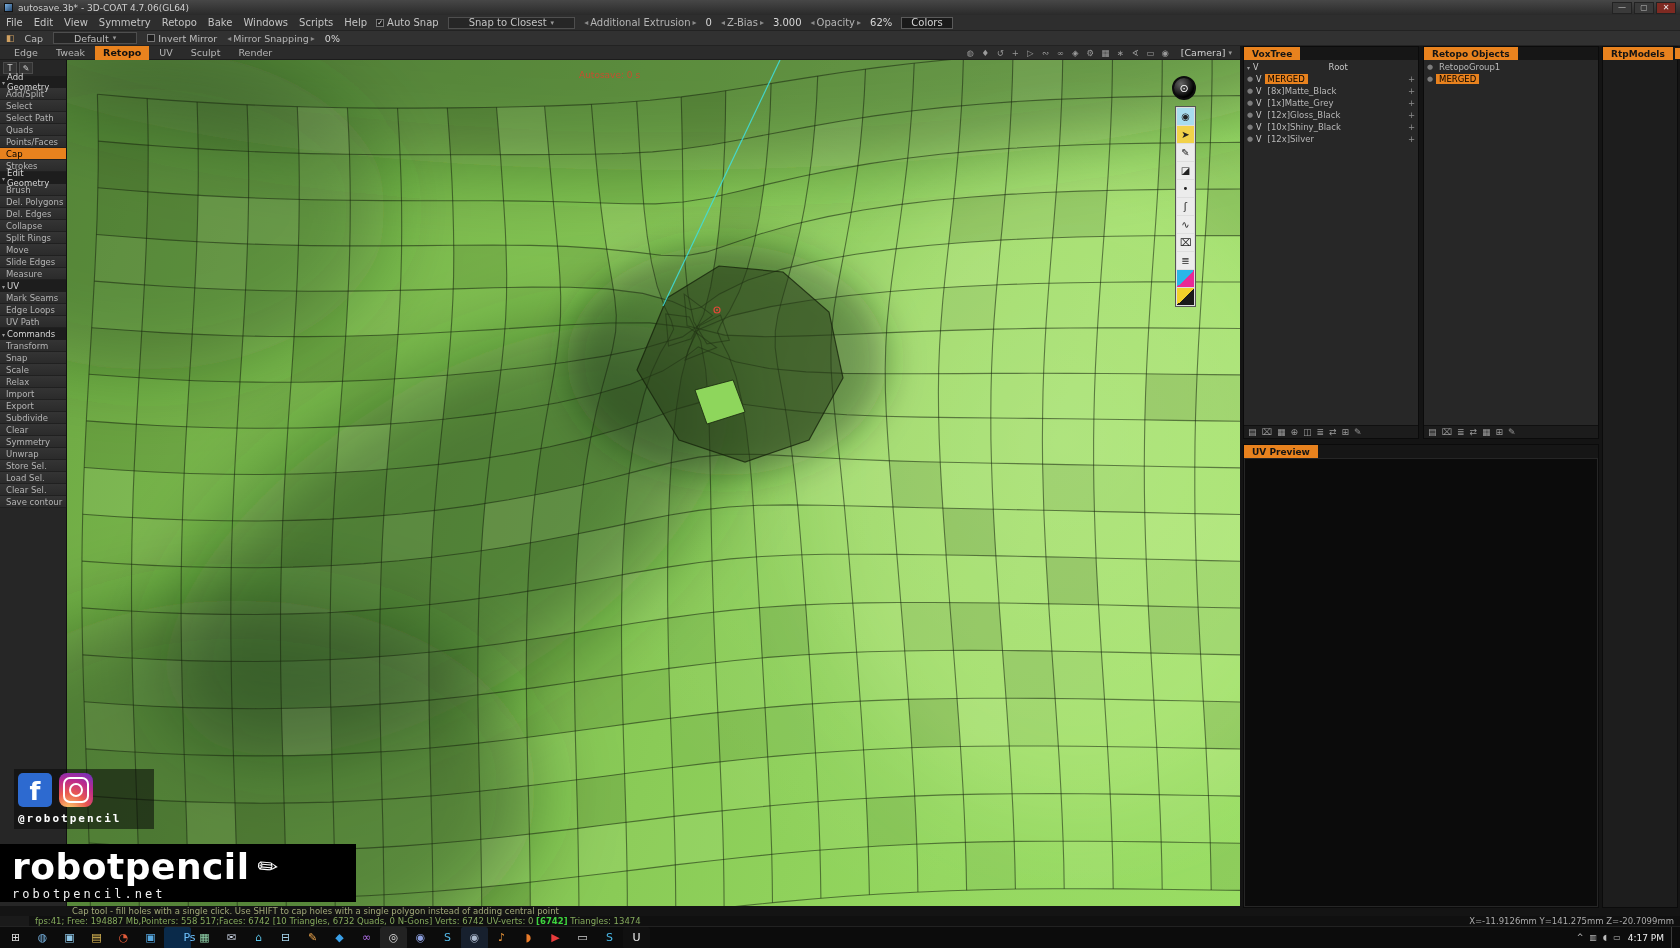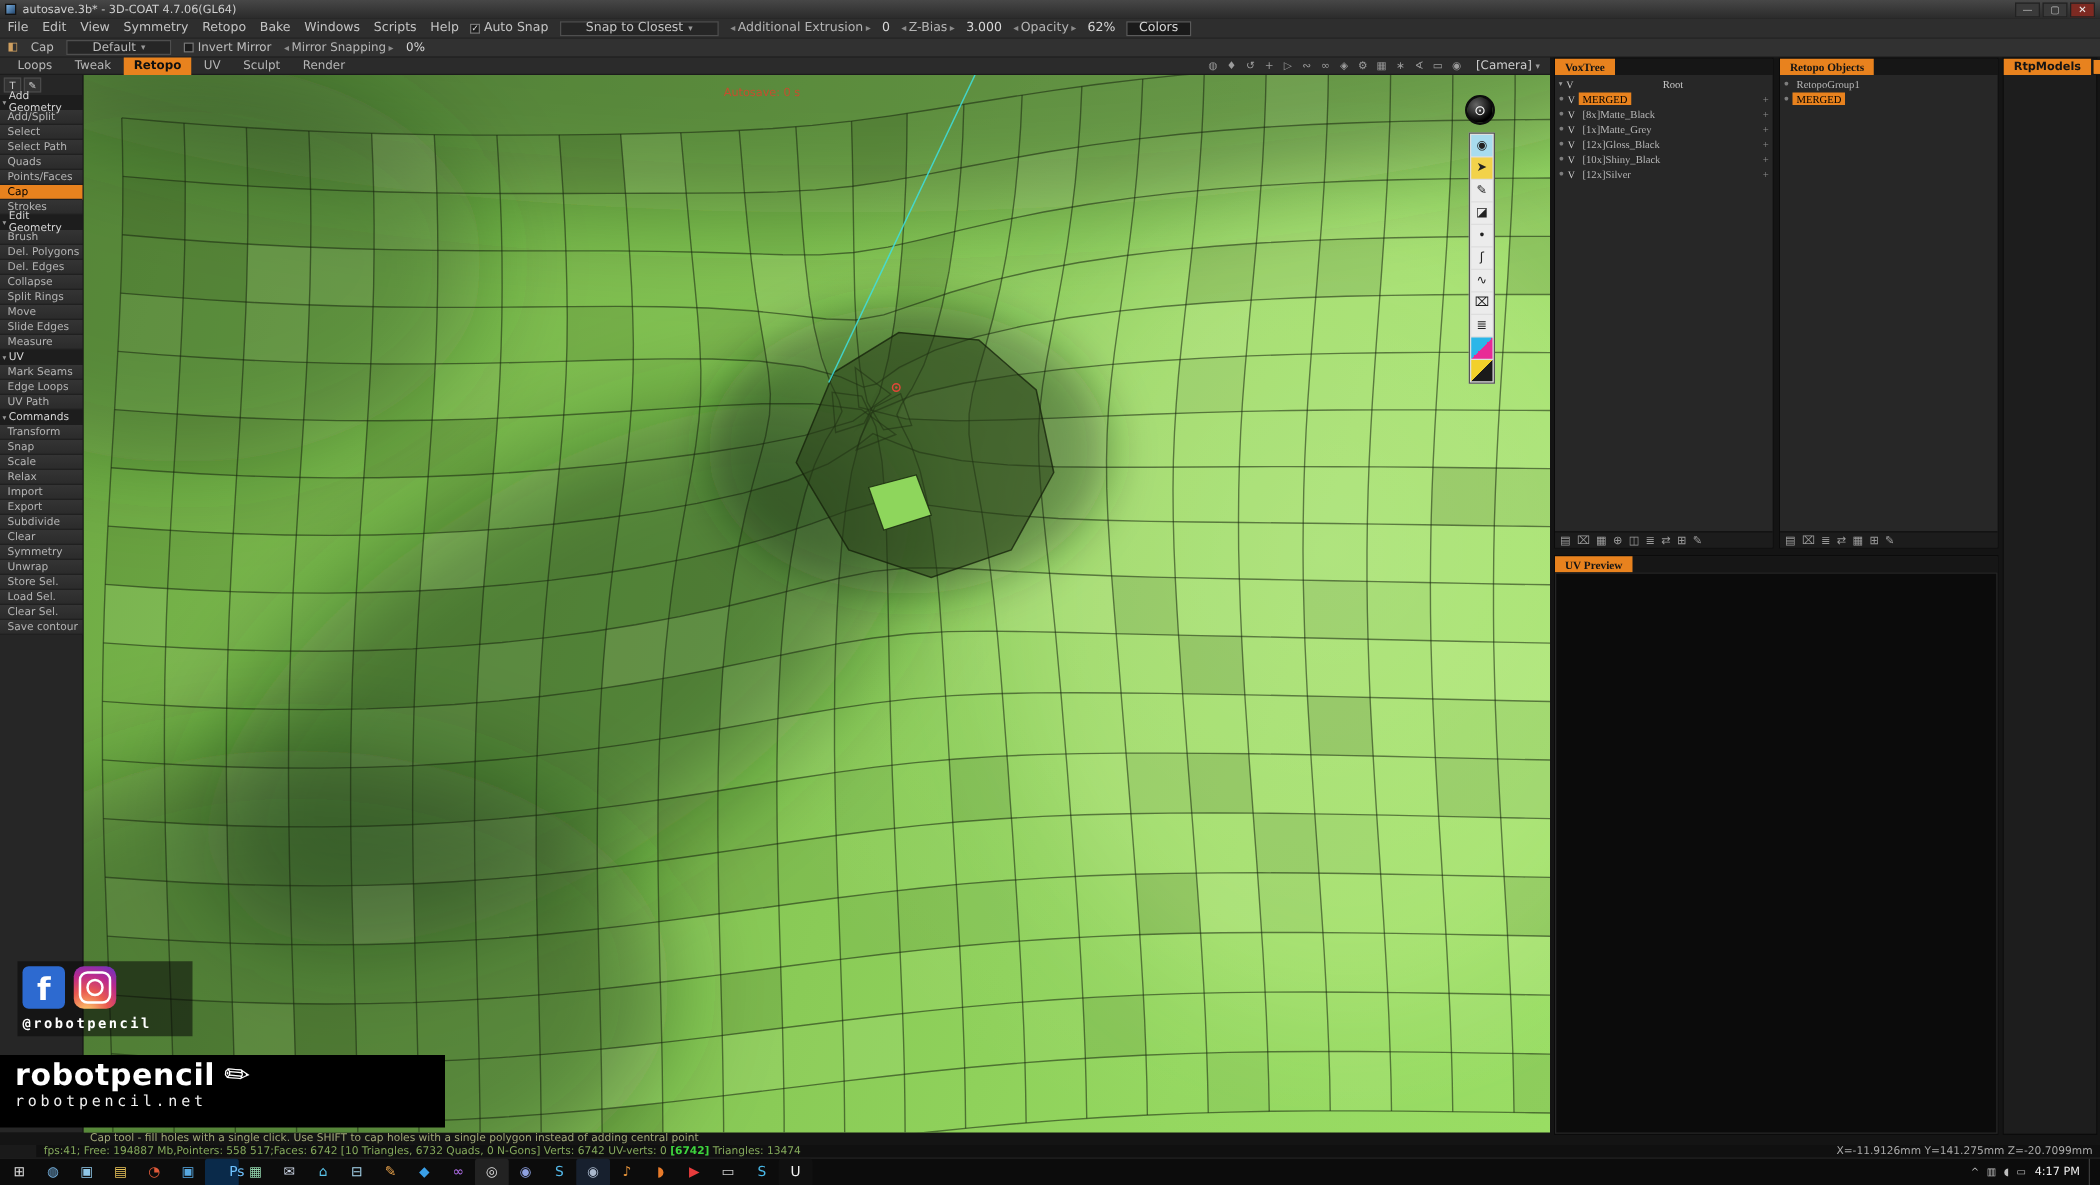--- a/index.html
+++ b/index.html
@@ -69,31 +69,31 @@
   
   .overlay-social{position:absolute;left:14px;top:723px;width:140px;padding:4px;background:rgba(8,8,8,0.55);}
   .social-row{display:flex;gap:7px;}
   .fb{width:34px;height:34px;border-radius:5px;background:#2d6ad0;color:#fff;font-weight:bold;font-size:25px;display:flex;align-items:flex-end;justify-content:center;line-height:30px;}
   .ig{width:34px;height:34px;border-radius:8px;background:radial-gradient(circle at 30% 110%,#fdc468 5%,#e95950 40%,#bc2a8d 68%,#7232bd 95%);position:relative;}
   .ig::before{content:"";position:absolute;inset:4px;border:2px solid #fff;border-radius:7px;}
   .ig::after{content:"";position:absolute;left:50%;top:50%;width:10px;height:10px;margin:-7px 0 0 -7px;border:2px solid #fff;border-radius:50%;}
   .handle{margin-top:5px;color:#fff;font-weight:bold;font-size:11px;letter-spacing:2px;font-family:"DejaVu Sans Mono",monospace;}
   .overlay-banner{position:absolute;left:0;top:798px;width:356px;height:58px;background:#000;color:#fff;padding:2px 12px;}
   .logo-line{display:flex;align-items:center;gap:8px;}
-  .logo-text{font-size:24px;font-weight:bold;letter-spacing:0.5px;}
+  .logo-text{font-size:36px;font-weight:bold;letter-spacing:0.5px;}
   .pencil{font-size:24px;transform:rotate(-40deg);display:inline-block;}
   .site-text{font-size:12px;letter-spacing:3px;color:#f0f0f0;font-family:"DejaVu Sans Mono",monospace;}
 
   .hintbar{height:10px;background:#141414;color:#a0a878;font-size:8.5px;display:flex;align-items:center;padding-left:72px;white-space:nowrap;overflow:hidden;}
 
   
   .right-col{width:440px;background:#141414;display:flex;padding:0 2px 8px 3px;}
   .panels-left{width:356px;display:flex;flex-direction:column;}
   .top-panels{height:393px;display:flex;gap:4px;}
-  .panel{flex:1;display:flex;flex-direction:column;background:#242424;border:1px solid #0b0b0b;font-family:Liberation Serif, serif;}
+  .panel{flex:1;display:flex;flex-direction:column;background:#242424;border:1px solid #0b0b0b;}
   .panel-header{height:13px;background:#161616;display:flex;align-items:flex-end;}
   .panel-tab{background:#e8821e;color:#141414;font-size:9px;font-weight:bold;padding:0 8px;height:13px;display:flex;align-items:center;white-space:nowrap;}
   .panel-body{flex:1;background:#272727;overflow:hidden;padding-top:1px;}
   .tree-row{height:12px;display:flex;align-items:center;gap:3px;padding:0 3px;font-size:8.5px;color:#b8b8b8;}
   .tree-row .t-dot{color:#7d7d7d;font-size:7px;}
   .tree-row .t-v{color:#cfcfcf;font-size:8px;}
   .t-lbl{padding:0 3px;}
   .t-lbl.sel{background:#e8821e;color:#000;}
   .t-plus{margin-left:auto;color:#8d8d8d;}
   .tree-row.root .t-root{flex:1;text-align:center;color:#c8c8c8;}
@@ -199,21 +199,21 @@
       <span class="arr">▸</span>
     </span>
     <span class="val">0%</span>
   </div>
 
   <div class="main">
     <div class="left-col">
 
       <div class="tabsrow">
         <span id="rooms" style="display:flex;gap:2px;">
-            <span class="room-tab">Loops</span>
+            <span class="room-tab">Edge</span>
             <span class="room-tab">Tweak</span>
             <span class="room-tab active">Retopo</span>
             <span class="room-tab">UV</span>
             <span class="room-tab">Sculpt</span>
             <span class="room-tab">Render</span>
           </span>
         <span id="vp-icons" class="vp-icons">
             <span class="vp-icon">◍</span>
             <span class="vp-icon">♦</span>
             <span class="vp-icon">↺</span>

